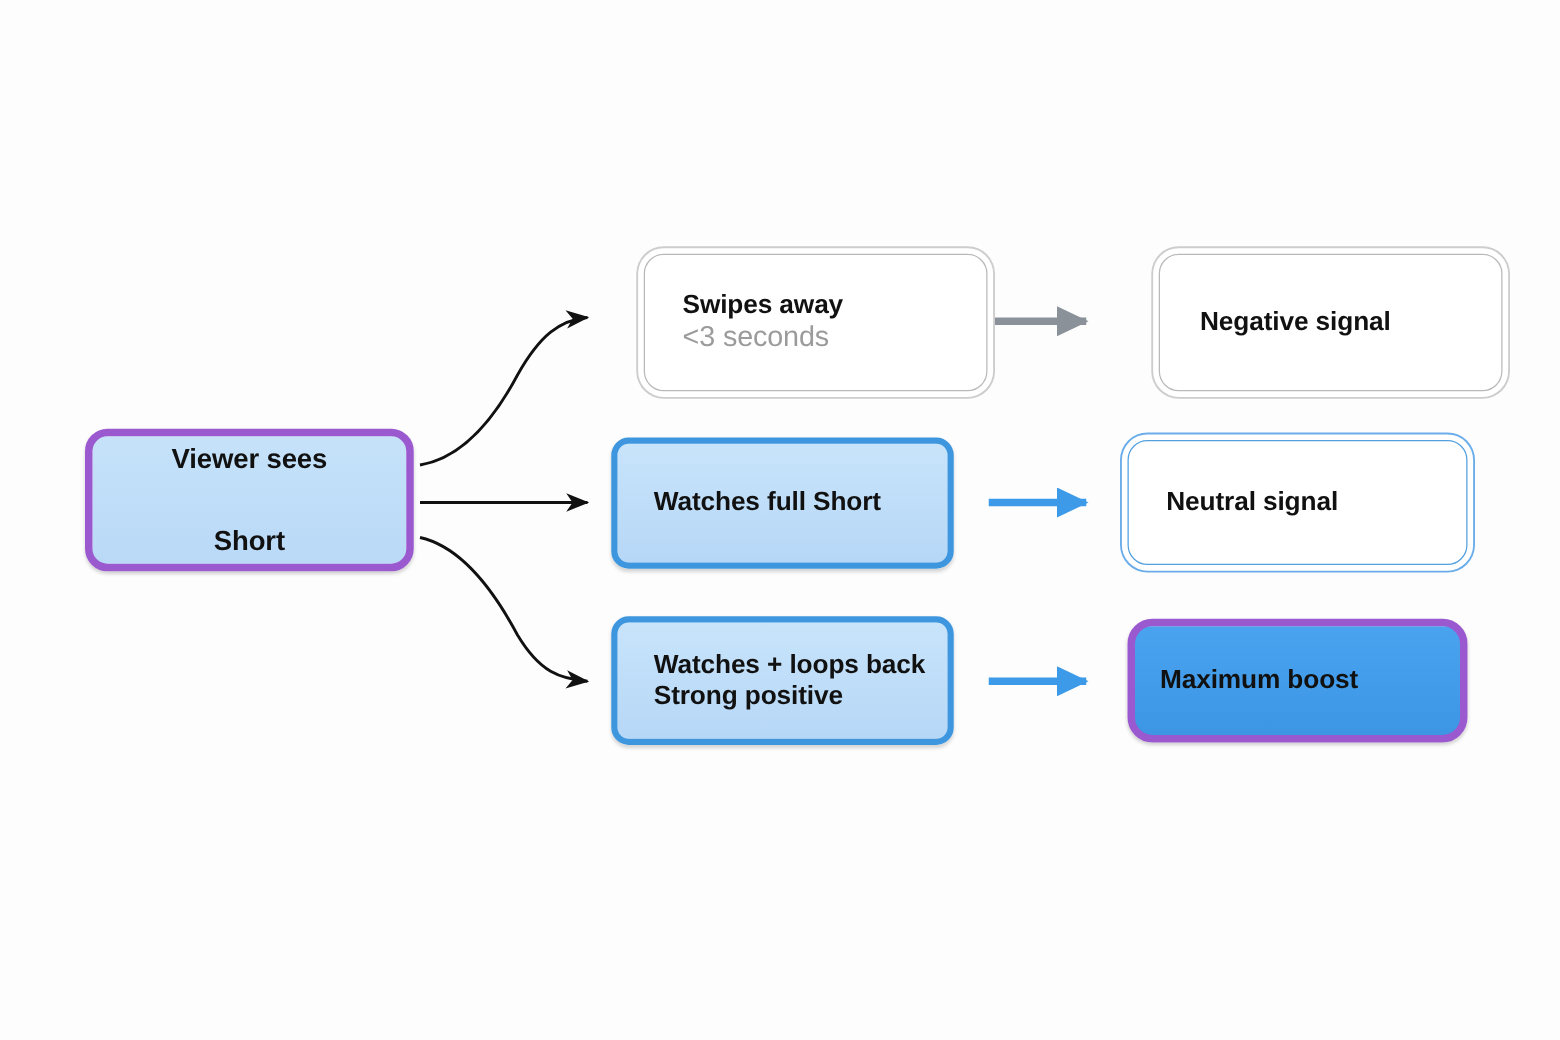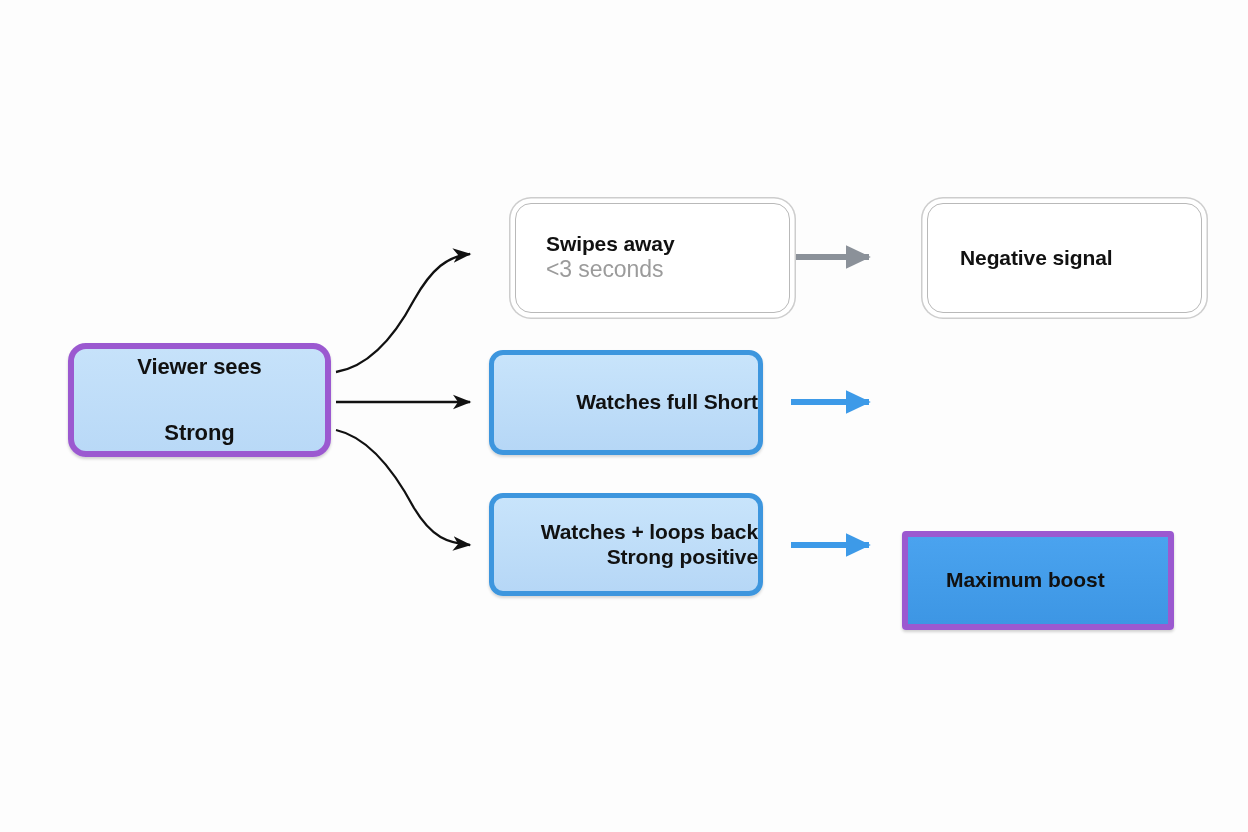--- a/index.html
+++ b/index.html
@@ -81,32 +81,30 @@
     border: 1.6px solid #53a0df;
     border-radius: 16px;
     padding-left: 30px;
     box-shadow: 0 0 0 4.5px #ffffff, 0 0 0 6px #6aadea, 0 3px 4px rgba(0,0,0,0.10);
   }
   
   .card-fill-light {
     background: linear-gradient(180deg,#c8e4fb 0%, #b6d7f6 100%);
     border: 5px solid #3d96de;
     border-radius: 14px;
-    padding-left: 44px;
+    padding-left: 29px;
     box-shadow: 0 2px 3px rgba(0,0,0,0.16);
-    align-items: flex-end;
   }
   
   .card-fill-strong {
     background: linear-gradient(180deg,#4aa3ef 0%, #3d96e4 100%);
     border: 6px solid #9b59d0;
-    border-radius: 4px;
-    padding-left: 38px;
+    border-radius: 20px;
+    padding-left: 20px;
     box-shadow: 0 2px 3px rgba(0,0,0,0.18);
-    margin-top: 36px;
   }
 
   #node-swipes   { left: 488px; top: 203px; width: 275px; height: 110px; }
   #node-negative { left: 900px; top: 203px; width: 275px; height: 110px; padding-left: 32px; }
   #node-watches  { left: 489px; top: 350px; width: 274px; height: 105px; }
   #node-neutral  { left: 902px; top: 352px; width: 272px; height: 100px; }
   #node-loops    { left: 489px; top: 493px; width: 274px; height: 103px; }
   #node-maxboost { left: 902px; top: 495px; width: 272px; height: 99px; }
 </style>
 </head>
@@ -135,36 +133,39 @@
 
     <path d="M791,257 L869,257" fill="none" stroke="#8b9199" stroke-width="6" marker-end="url(#arrow-gray)"></path>
 
     <path d="M791,402 L869,402" fill="none" stroke="#3d9ae8" stroke-width="6" marker-end="url(#arrow-blue)"></path>
 
     <path d="M791,545 L869,545" fill="none" stroke="#3d9ae8" stroke-width="6" marker-end="url(#arrow-blue)"></path>
   </svg>
 
   <div class="node" id="node-source">
     <div class="title">Viewer sees</div>
-    <div class="title">Strong</div>
+    <div class="title">Short</div>
   </div>
 
   <div class="node card-gray" id="node-swipes">
     <div class="title">Swipes away</div>
     <div class="sub">&lt;3 seconds</div>
   </div>
 
   <div class="node card-gray" id="node-negative">
     <div class="title">Negative signal</div>
   </div>
 
   <div class="node card-fill-light" id="node-watches">
     <div class="title">Watches full Short</div>
   </div>
 
+  <div class="node card-blue-outline" id="node-neutral">
+    <div class="title">Neutral signal</div>
+  </div>
 
   <div class="node card-fill-light" id="node-loops">
     <div class="title">Watches + loops back</div>
     <div class="title">Strong positive</div>
   </div>
 
   <div class="node card-fill-strong" id="node-maxboost">
     <div class="title">Maximum boost</div>
   </div>
 

